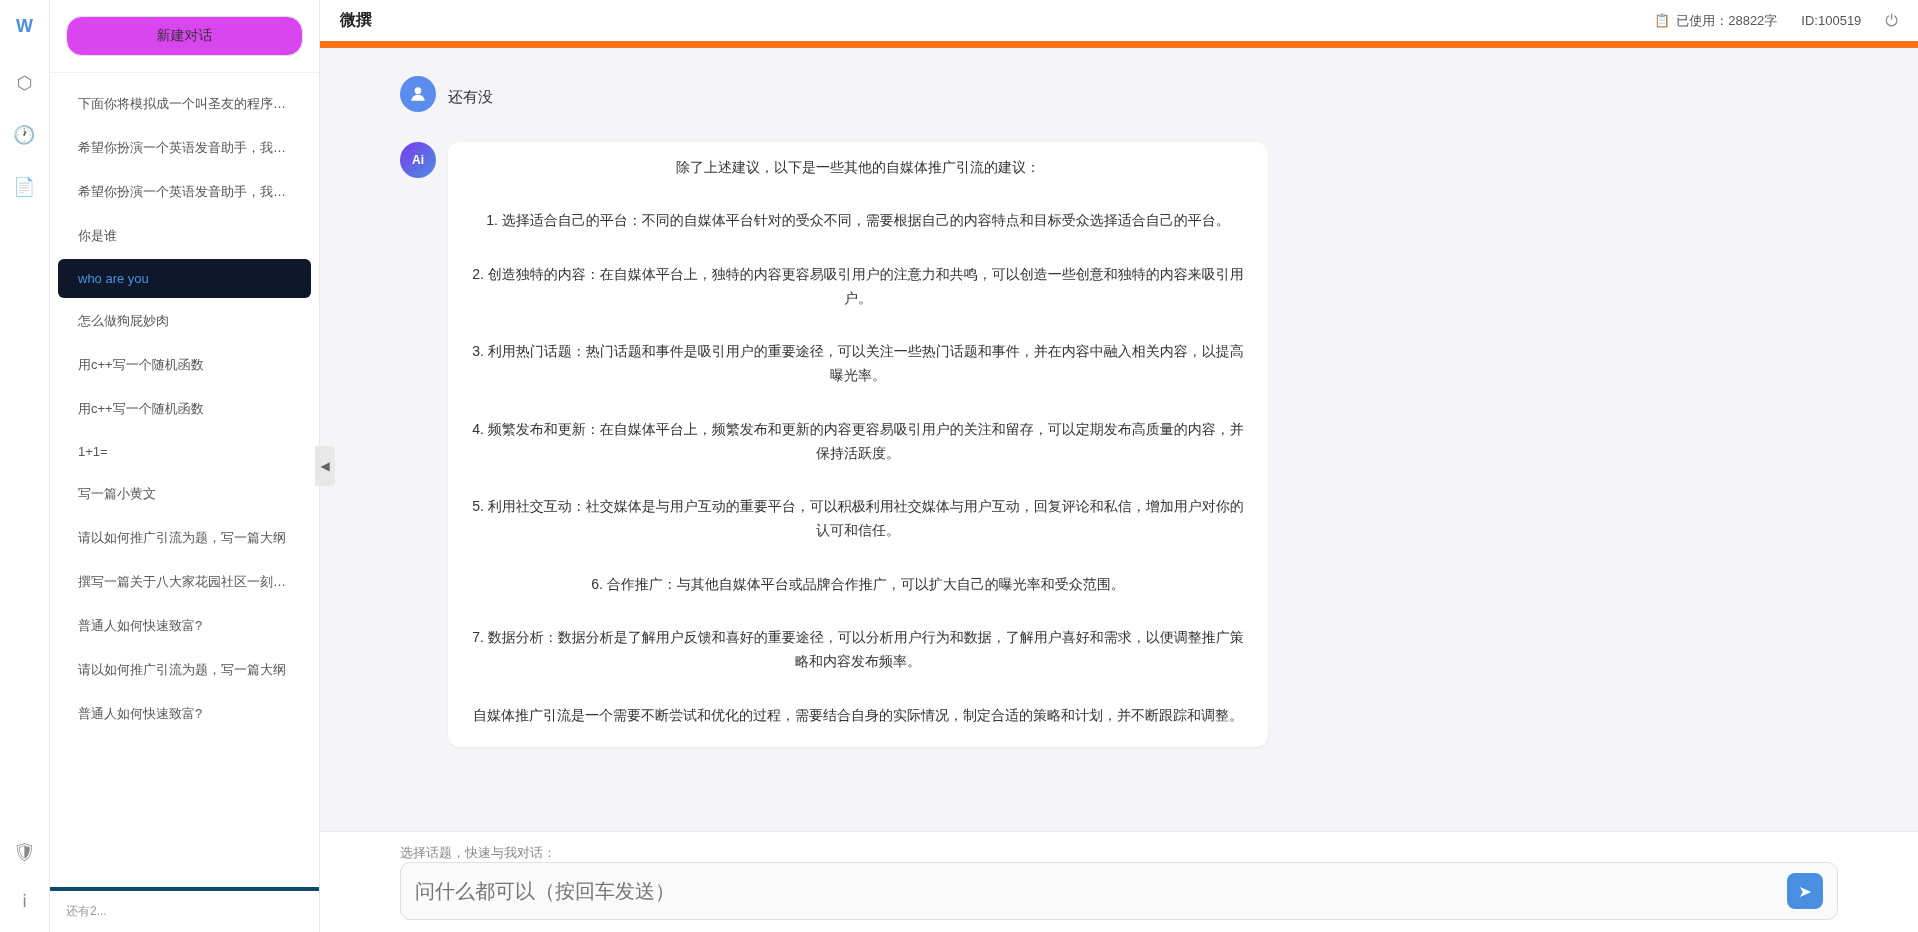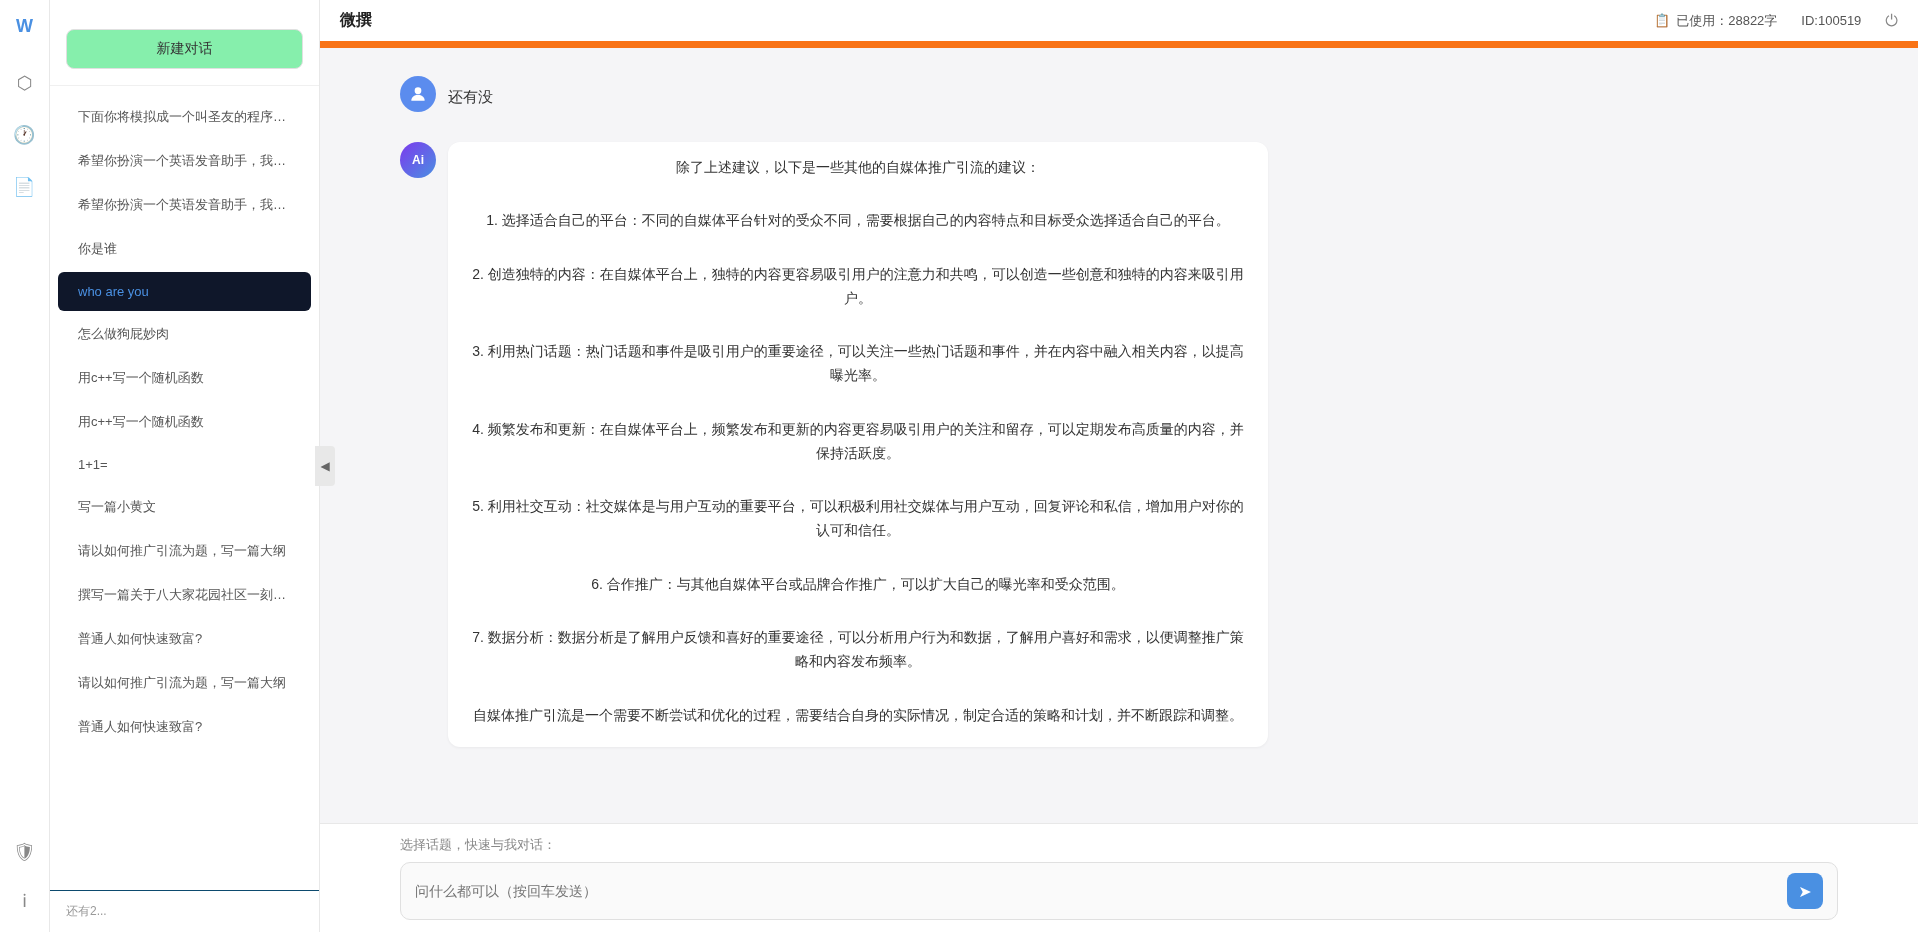--- a/index.html
+++ b/index.html
@@ -51,49 +51,48 @@
       flex-direction: column;
       overflow: hidden;
     }
     .sidebar-header {
       padding: 16px;
       border-bottom: 1px solid #f0f0f0;
     }
     .new-chat-btn {
       width: 100%;
       padding: 10px;
-      background: #86efac;
+      background: #d946ef;
       border: 1px solid #e0e0e0;
-      border-radius: 8px;
+      border-radius: 16px;
       cursor: pointer;
       text-align: center;
       font-size: 14px;
       color: #333;
-      margin-top: 13px;
     }
     .sidebar-list {
       flex: 1;
       overflow-y: auto;
       padding: 8px 0;
     }
     .sidebar-item {
       padding: 12px 20px;
       cursor: pointer;
       font-size: 13px;
       color: #555;
       border-radius: 6px;
       margin: 2px 8px;
       white-space: nowrap;
       overflow: hidden;
       text-overflow: ellipsis;
     }
     .sidebar-item.active { background: #0f172a; color: #4a90e2; }
     .sidebar-bottom {
       padding: 12px 16px;
-      border-top: 1px solid #0c4a6e;
+      border-top: 4px solid #0c4a6e;
       font-size: 12px;
       color: #999;
     }
 
     
     .sidebar-toggle {
       position: absolute;
       left: 315px;
       top: 50%;
       transform: translateY(-50%);
@@ -226,36 +225,36 @@
 
     
     .input-area {
       background: #fff;
       border-top: 1px solid #e8e8e8;
       padding: 12px 80px;
     }
     .quick-select {
       font-size: 13px;
       color: #888;
-      margin-bottom: 8px;
+      margin-bottom: 0;
     }
     .input-row {
       display: flex;
       align-items: center;
       border: 1px solid #e0e0e0;
       border-radius: 10px;
       padding: 10px 14px;
       background: #fafafa;
     }
     .chat-input {
       flex: 1;
       border: none;
       background: transparent;
       outline: none;
-      font-size: 14px;
+      font-size: 20px;
       color: #999;
     }
     .send-btn {
       width: 36px;
       height: 36px;
       background: #4a90e2;
       border: none;
       border-radius: 8px;
       cursor: pointer;
       display: flex;

